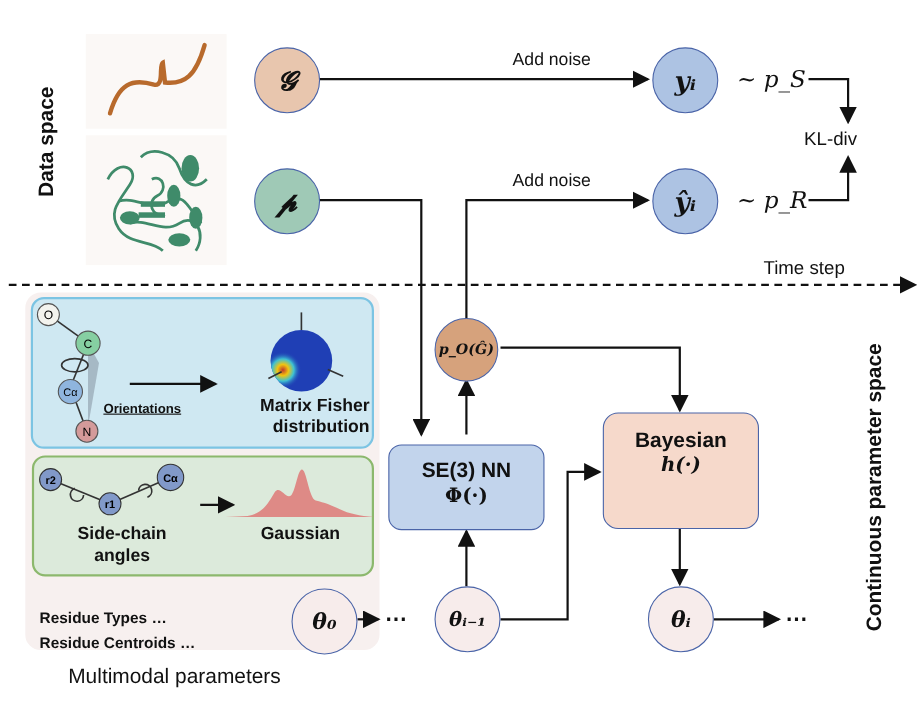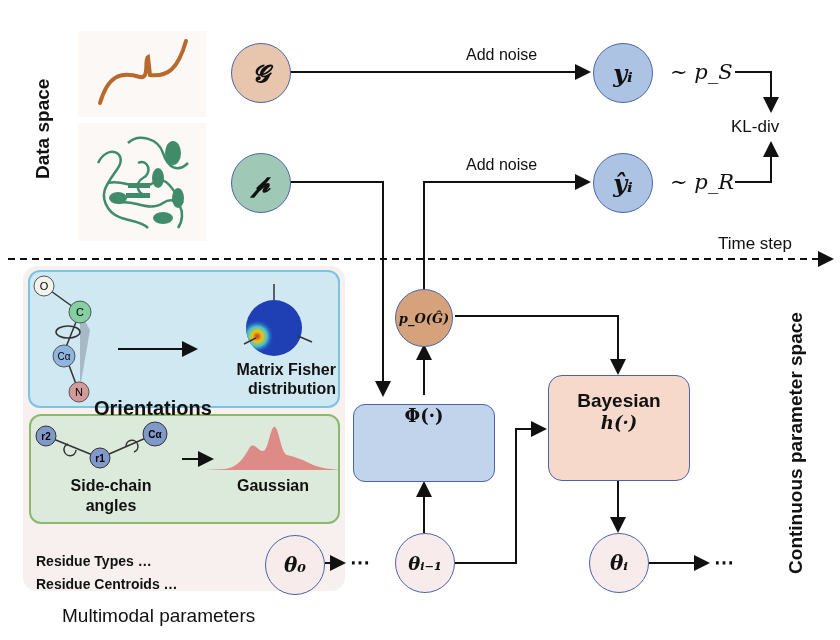--- a/index.html
+++ b/index.html
@@ -85,27 +85,28 @@
 </div>
 <div class="circle" style="left:593px;top:153px;width:60px;height:60px;background:#adc3e3;">
   <span class="math" style="font-size:24px;">ŷᵢ</span>
 </div>
 
 <div class="lbl" style="left:466px;top:46px;font-size:16px;">Add noise</div>
 <div class="lbl" style="left:466px;top:156px;font-size:16px;">Add noise</div>
 <div class="lbl" style="left:670px;top:60px;font-size:21px;font-family:'DejaVu Serif',serif;font-style:italic;">∼ p_S</div>
 <div class="lbl" style="left:670px;top:170px;font-size:21px;font-family:'DejaVu Serif',serif;font-style:italic;">∼ p_R</div>
 <div class="lbl" style="left:731px;top:117px;font-size:17px;">KL-div</div>
-<div class="lbl" style="left:718px;top:234px;font-size:17px;text-align:right;">Time step</div>
+<div class="lbl" style="left:694px;top:234px;font-size:17px;text-align:right;">Time step</div>
 
 <div class="circle" style="left:395px;top:289px;width:58px;height:58px;background:#d6a27c;">
   <span class="math" style="font-size:13px;">p_O(Ĝ)</span>
 </div>
 
 <div class="abs" style="left:353px;top:404px;width:142px;height:78px;background:#c2d4ec;border:1.5px solid #4a64a8;border-radius:12px;box-sizing:border-box;text-align:center;">
+  <div style="font-weight:bold;font-size:19px;margin-top:13px;">SE(3) NN</div>
   <div class="math" style="font-size:18px;font-style:normal;">Φ(·)</div>
 </div>
 
 <div class="abs" style="left:548px;top:375px;width:142px;height:106px;background:#f6d9cb;border:1.5px solid #4a64a8;border-radius:14px;box-sizing:border-box;text-align:center;">
   <div style="font-weight:bold;font-size:19px;margin-top:14px;">Bayesian</div>
   <div class="math" style="font-size:18px;">h(·)</div>
 </div>
 
 <div class="circle" style="left:265px;top:535px;width:60px;height:60px;background:#f7eceb;text-align:right;">
   <span class="math" style="font-size:20px;">θ₀</span>
@@ -129,21 +130,21 @@
   </g>
   <circle cx="16" cy="16" r="10" fill="#f3f3ee" stroke="#555"></circle>
   <text x="16" y="20" font-size="11" text-anchor="middle" font-family="Liberation Sans,sans-serif">O</text>
   <circle cx="52" cy="42" r="11" fill="#86cfa2" stroke="#555"></circle>
   <text x="52" y="46" font-size="11" text-anchor="middle" font-family="Liberation Sans,sans-serif">C</text>
   <circle cx="36" cy="86" r="11" fill="#8fb5de" stroke="#555"></circle>
   <text x="36" y="90" font-size="10" text-anchor="middle" font-family="Liberation Sans,sans-serif">Cα</text>
   <circle cx="51" cy="122" r="10" fill="#d49a9a" stroke="#555"></circle>
   <text x="51" y="126" font-size="11" text-anchor="middle" font-family="Liberation Sans,sans-serif">N</text>
 </svg>
-<div class="lbl" style="left:94px;top:397px;font-size:20px;font-weight:bold;">Orientations</div>
+<div class="lbl" style="left:94px;top:364px;font-size:12px;font-weight:bold;text-decoration:underline;">Orientations</div>
 
 <svg class="abs" style="left:230px;top:280px;" width="90" height="80">
   <defs>
     <radialGradient id="hot" cx="0.2" cy="0.65" r="0.3">
       <stop offset="0" stop-color="#c0392b"></stop>
       <stop offset="0.3" stop-color="#f1c40f"></stop>
       <stop offset="0.6" stop-color="#3ec1d3"></stop>
       <stop offset="1" stop-color="#1f3fb5" stop-opacity="0"></stop>
     </radialGradient>
   </defs>

